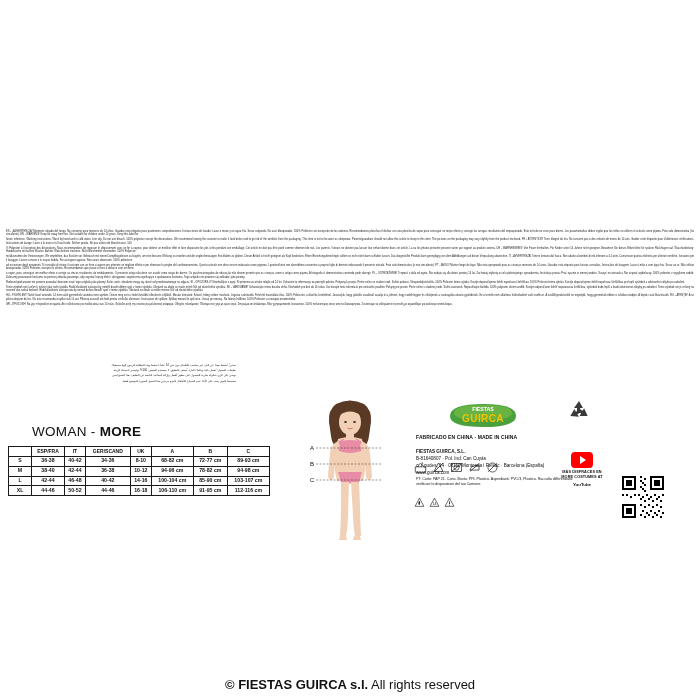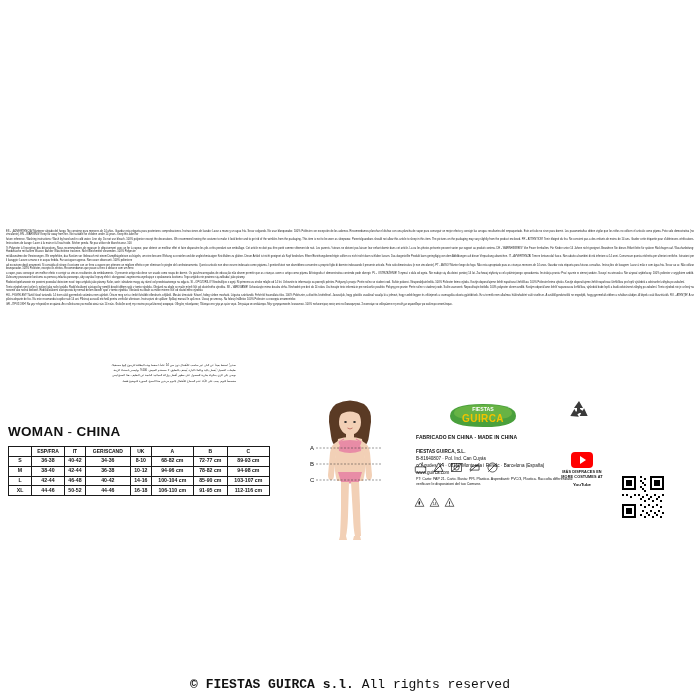--- a/index.html
+++ b/index.html
@@ -45,21 +45,21 @@
   #rtl-block p { margin: 0 0 1px 0; }
 
   
   #title-block {
     position: absolute;
     left: 8px;
     top: 424px;
     font-size: 13.5px;
     letter-spacing: 0.3px;
   }
-  #title-block .w1 { font-weight: bold; }
+  #title-block .w1 { font-weight: normal; margin-left: 24px; }
   #title-block .dash { font-weight: normal; }
   #title-block .w2 { font-weight: bold; }
 
   
   #size-table {
     position: absolute;
     left: 8px;
     top: 446px;
     border-collapse: collapse;
     font-size: 5.2px;
@@ -201,21 +201,20 @@
   }
 
   
   #footer {
     position: absolute;
     left: 0;
     bottom: 8px;
     width: 700px;
     text-align: center;
     font-size: 13px;
-    font-family: Liberation Mono, monospace;
   }
   #footer .c-bold { font-weight: bold; }
   #footer .c-light { font-weight: normal; }
 </style>
 </head>
 <body>
 
 <div id="warnings">
   <p>ES - ¡ADVERTENCIA! Mantener alejado del fuego. No conviene para menores de 14 años. Guardar esta etiqueta para posteriores comprobaciones. Instrucciones de lavado: Lavar a mano y un agua fría. Secar colgando. No usar blanqueador. 100% Poliéster con excepción de los adornos. Recomendamos planchar el disfraz con una plancha de vapor para conseguir un mejor efecto y consigir las arrugas resultantes del empaquetado. Este artículo no sirve para dormir. Los pasamontañas deben vigilar que los niños no utilicen el articulo como pijama. Foto solo demostrativa (no vinculante). EN - WARNING! Keep far away from fire. Not suitable for children under 14 years. Keep this label for</p>
   <p>future reference. Washing instructions: Wash by hand and in cold water. Line dry. Do not use bleach. 100% polyester except the decorations. We recommend ironing the costume to make it look better and to get rid of the wrinkles from the packaging. This item is not to be worn as sleepwear. Parents/guardians should not allow this article to sleep in this item. The pictures on the packaging may vary slightly from the product enclosed. FR - ATTENTION! Tenir éloigné du feu. Ne convient pas a des enfants de moins de 14 ans. Garder cette étiquette pour d'ultérieures vérifications. Instructions de lavage: Laver à la main et à l'eau froide. Sécher pendu. Ne pas utiliser de blanchisseur. 100</p>
@@ -232,21 +231,21 @@
 <div id="rtl-block">
   <p>تحذير! احتفظ بعيداً عن النار. غير مناسب للأطفال دون سن 14 عاماً. احتفظ بهذه البطاقة للرجوع إليها مستقبلاً.</p>
   <p>تعليمات الغسيل: يُغسل باليد وبالماء البارد. يُجفف بالتعليق. لا تستخدم المبيض. 100% بوليستر باستثناء الزينة.</p>
   <p>نوصي بكي الزي بمكواة بخارية للحصول على مظهر أفضل وإزالة التجاعيد الناتجة عن التغليف. هذا المنتج ليس</p>
   <p>مخصصاً للنوم. يجب على الآباء عدم السماح للأطفال بالنوم مرتدين هذا المنتج. الصورة للتوضيح فقط.</p>
 </div>
 
 <div id="title-block">
   <span class="w1">WOMAN</span>
   <span class="dash">-</span>
-  <span class="w2">CHINA</span>
+  <span class="w2">MORE</span>
 </div>
 
 <table id="size-table">
   <thead>
     <tr>
       <th class="sizecol"></th>
       <th>ESP/FRA</th>
       <th>IT</th>
       <th>GER/SCAND</th>
       <th>UK</th>

